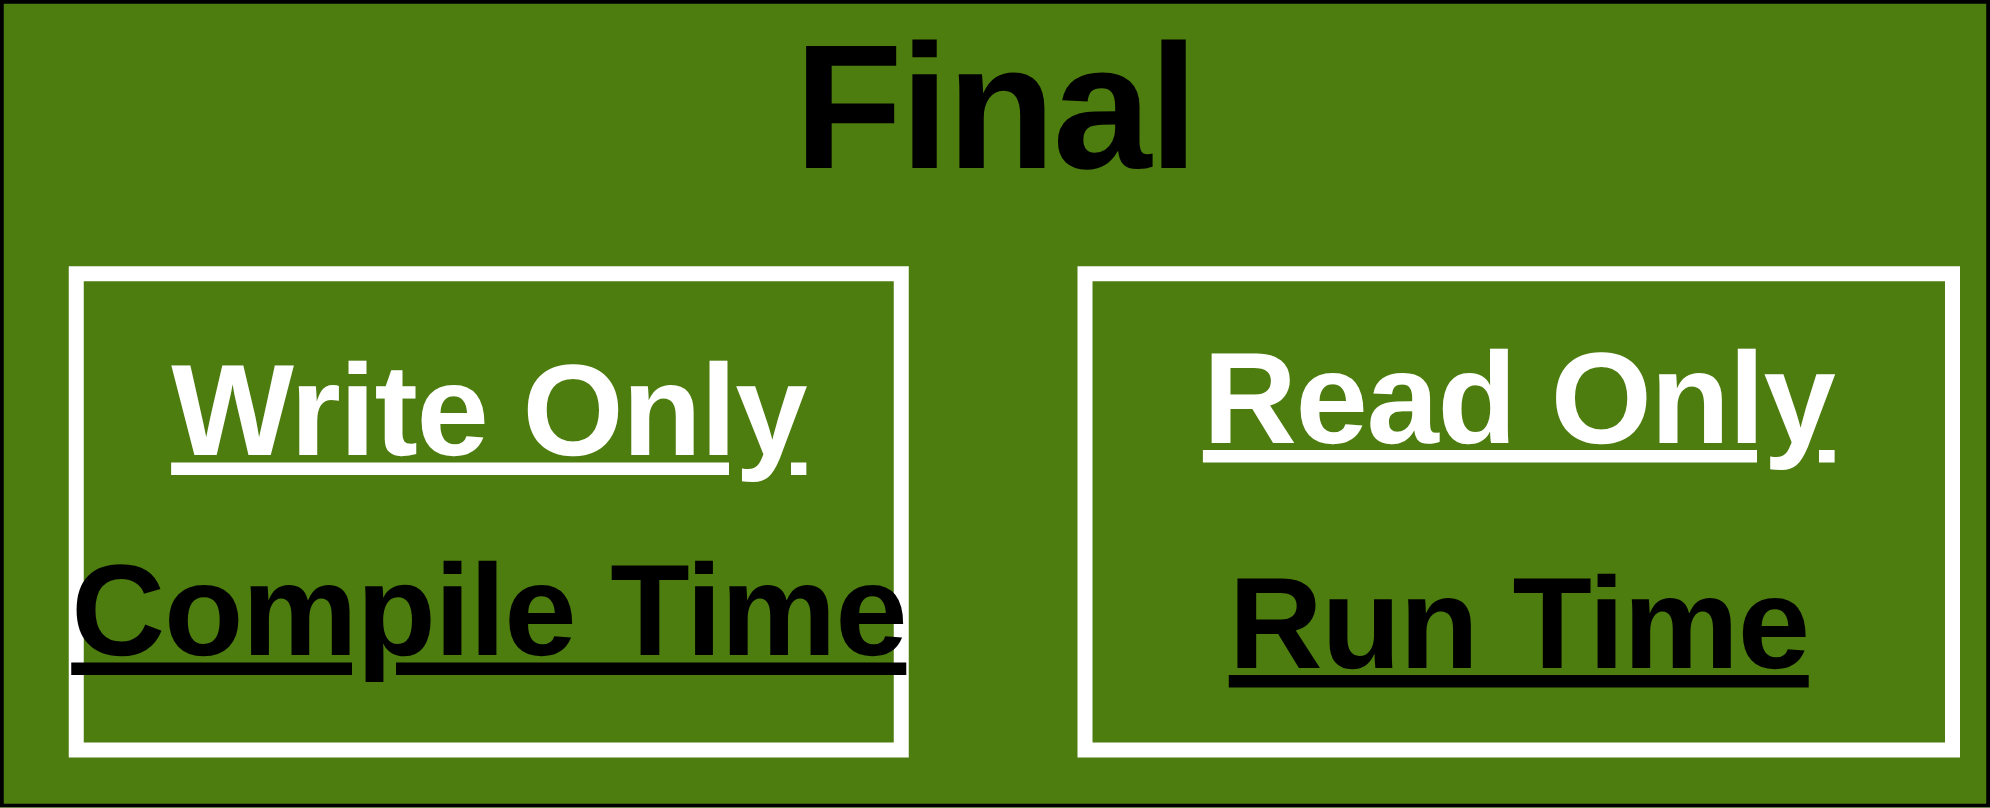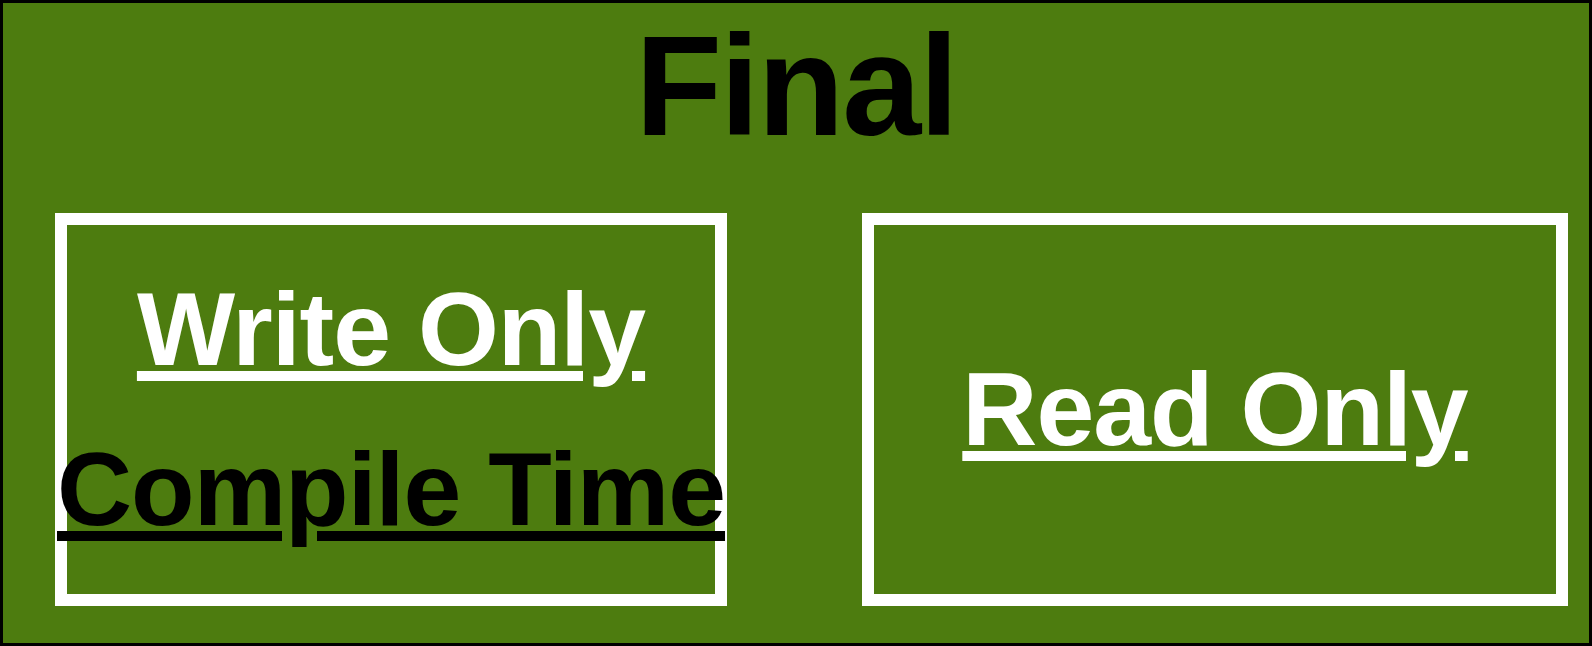--- a/index.html
+++ b/index.html
@@ -68,16 +68,17 @@
 
   <div class="boxes-row">
 
     <div class="panel left">
       <div class="panel-line line-top">Write Only</div>
       <div class="panel-line line-bottom">Compile Time</div>
     </div>
 
     <div class="panel right">
       <div class="panel-line line-top">Read Only</div>
+      <div class="panel-line line-bottom">Run Time</div>
     </div>
 
   </div>
 </div>
 
 </body></html>

